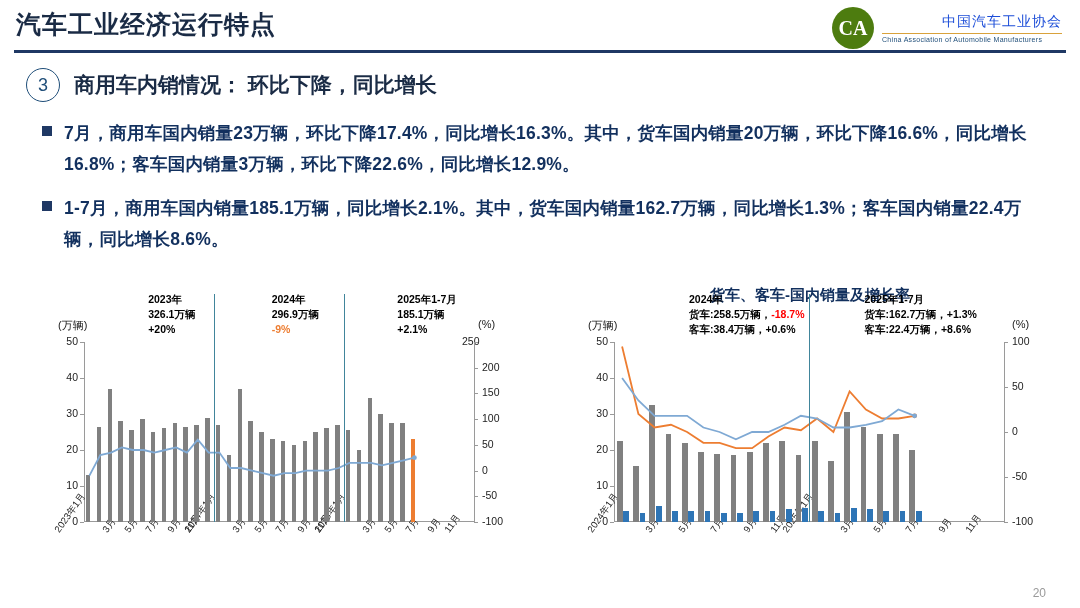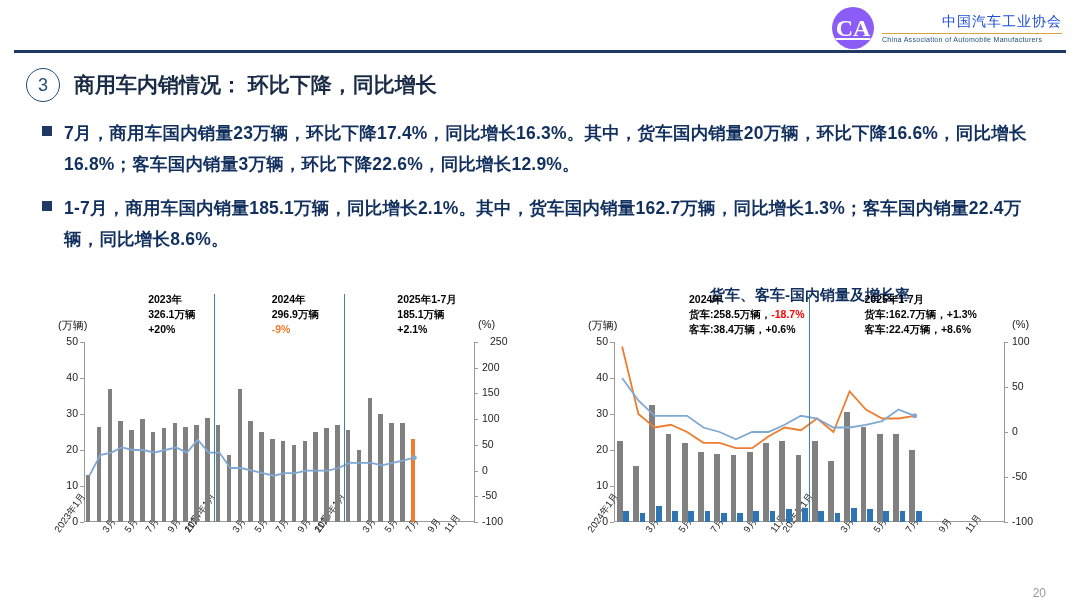--- a/index.html
+++ b/index.html
@@ -24,25 +24,24 @@
   .header-rule {
     position:absolute; left:14px; top:50px; width:1052px; height:3px;
     background:#1f3864;
   }
   .logo-wrap {
     position:absolute; right:18px; top:8px; height:40px;
     display:flex; align-items:center; gap:8px;
   }
   .logo-mark {
     width:42px; height:42px; border-radius:50%;
-    background:#8b5cf6; color:#fff;
+    background:#4d7c0f; color:#fff;
     display:flex; align-items:center; justify-content:center;
-    font-size:24px; font-weight:bold;
+    font-size:20px; font-weight:bold;
     font-family:"Liberation Serif", serif;
-    text-decoration:underline;
   }
   .logo-text-cn { font-size:14px; font-weight:normal; color:#1d4ed8; letter-spacing:1px;text-align:right;}
   .logo-text-en { font-size:7px; color:#1f4e79; letter-spacing:0.3px;}
   .logo-divider { width:180px; height:1px; background:#d9a23b; margin:2px 0;}
 
   
   .sec {
     position:absolute; left:26px; top:68px;
     display:flex; align-items:center; gap:14px;
   }
@@ -103,20 +102,21 @@
   .vline { position:absolute; width:1px; background:#41859b; }
   .svgoverlay { position:absolute; left:0; top:0; overflow:visible; }
   .page-num {
     position:absolute; right:34px; bottom:8px; font-size:12px; color:#9a9a9a;
   }
 </style>
 </head>
 <body>
 
 <div class="header">
+  <div class="header-title">汽车工业经济运行特点</div>
   <div class="header-rule"></div>
   <div class="logo-wrap">
     <div class="logo-mark">CA</div>
     <div>
       <div class="logo-text-cn">中国汽车工业协会</div>
       <div class="logo-divider"></div>
       <div class="logo-text-en">China Association of Automobile Manufacturers</div>
     </div>
   </div>
 </div>
@@ -162,21 +162,21 @@
       <div class="tick-r" style="left: 398px; top: 121.571px;">0</div>
       <div class="tick-line" style="left: 390px; top: 128.571px;"></div>
       <div class="tick-r" style="left: 398px; top: 95.8571px;">50</div>
       <div class="tick-line" style="left: 390px; top: 102.857px;"></div>
       <div class="tick-r" style="left: 398px; top: 70.1429px;">100</div>
       <div class="tick-line" style="left: 390px; top: 77.1429px;"></div>
       <div class="tick-r" style="left: 398px; top: 44.4286px;">150</div>
       <div class="tick-line" style="left: 390px; top: 51.4286px;"></div>
       <div class="tick-r" style="left: 398px; top: 18.7143px;">200</div>
       <div class="tick-line" style="left: 390px; top: 25.7143px;"></div>
-      <div class="tick-r" style="left: 406px; top: -7px;">250</div>
+      <div class="tick-r" style="left: 378px; top: -7px;">250</div>
       <div class="tick-line" style="left: 390px; top: 0px;"></div>
       <div style="position: absolute; left: 390px; top: 0px; width: 1px; height: 180px; background: rgb(154, 154, 154);"></div>
       <div class="xtick" style="left: 4.875px; top: 186px; transform: rotate(-55deg); transform-origin: left top; text-align: right; margin-left: -36.4px;">2023年1月</div>
       <div class="xtick" style="left: 26.5417px; top: 186px; transform: rotate(-55deg); transform-origin: left top; text-align: right; margin-left: -10.4px;">3月</div>
       <div class="xtick" style="left: 48.2083px; top: 186px; transform: rotate(-55deg); transform-origin: left top; text-align: right; margin-left: -10.4px;">5月</div>
       <div class="xtick" style="left: 69.875px; top: 186px; transform: rotate(-55deg); transform-origin: left top; text-align: right; margin-left: -10.4px;">7月</div>
       <div class="xtick" style="left: 91.5417px; top: 186px; transform: rotate(-55deg); transform-origin: left top; text-align: right; margin-left: -10.4px;">9月</div>
       <div class="xtick" style="left: 113.208px; top: 186px; transform: rotate(-55deg); transform-origin: left top; text-align: right; margin-left: -15.6px;">11月</div>
       <div class="xtick" style="left: 134.875px; top: 186px; transform: rotate(-55deg); transform-origin: left top; text-align: right; margin-left: -36.4px;">2024年1月</div>
       <div class="xtick" style="left: 156.542px; top: 186px; transform: rotate(-55deg); transform-origin: left top; text-align: right; margin-left: -10.4px;">3月</div>

